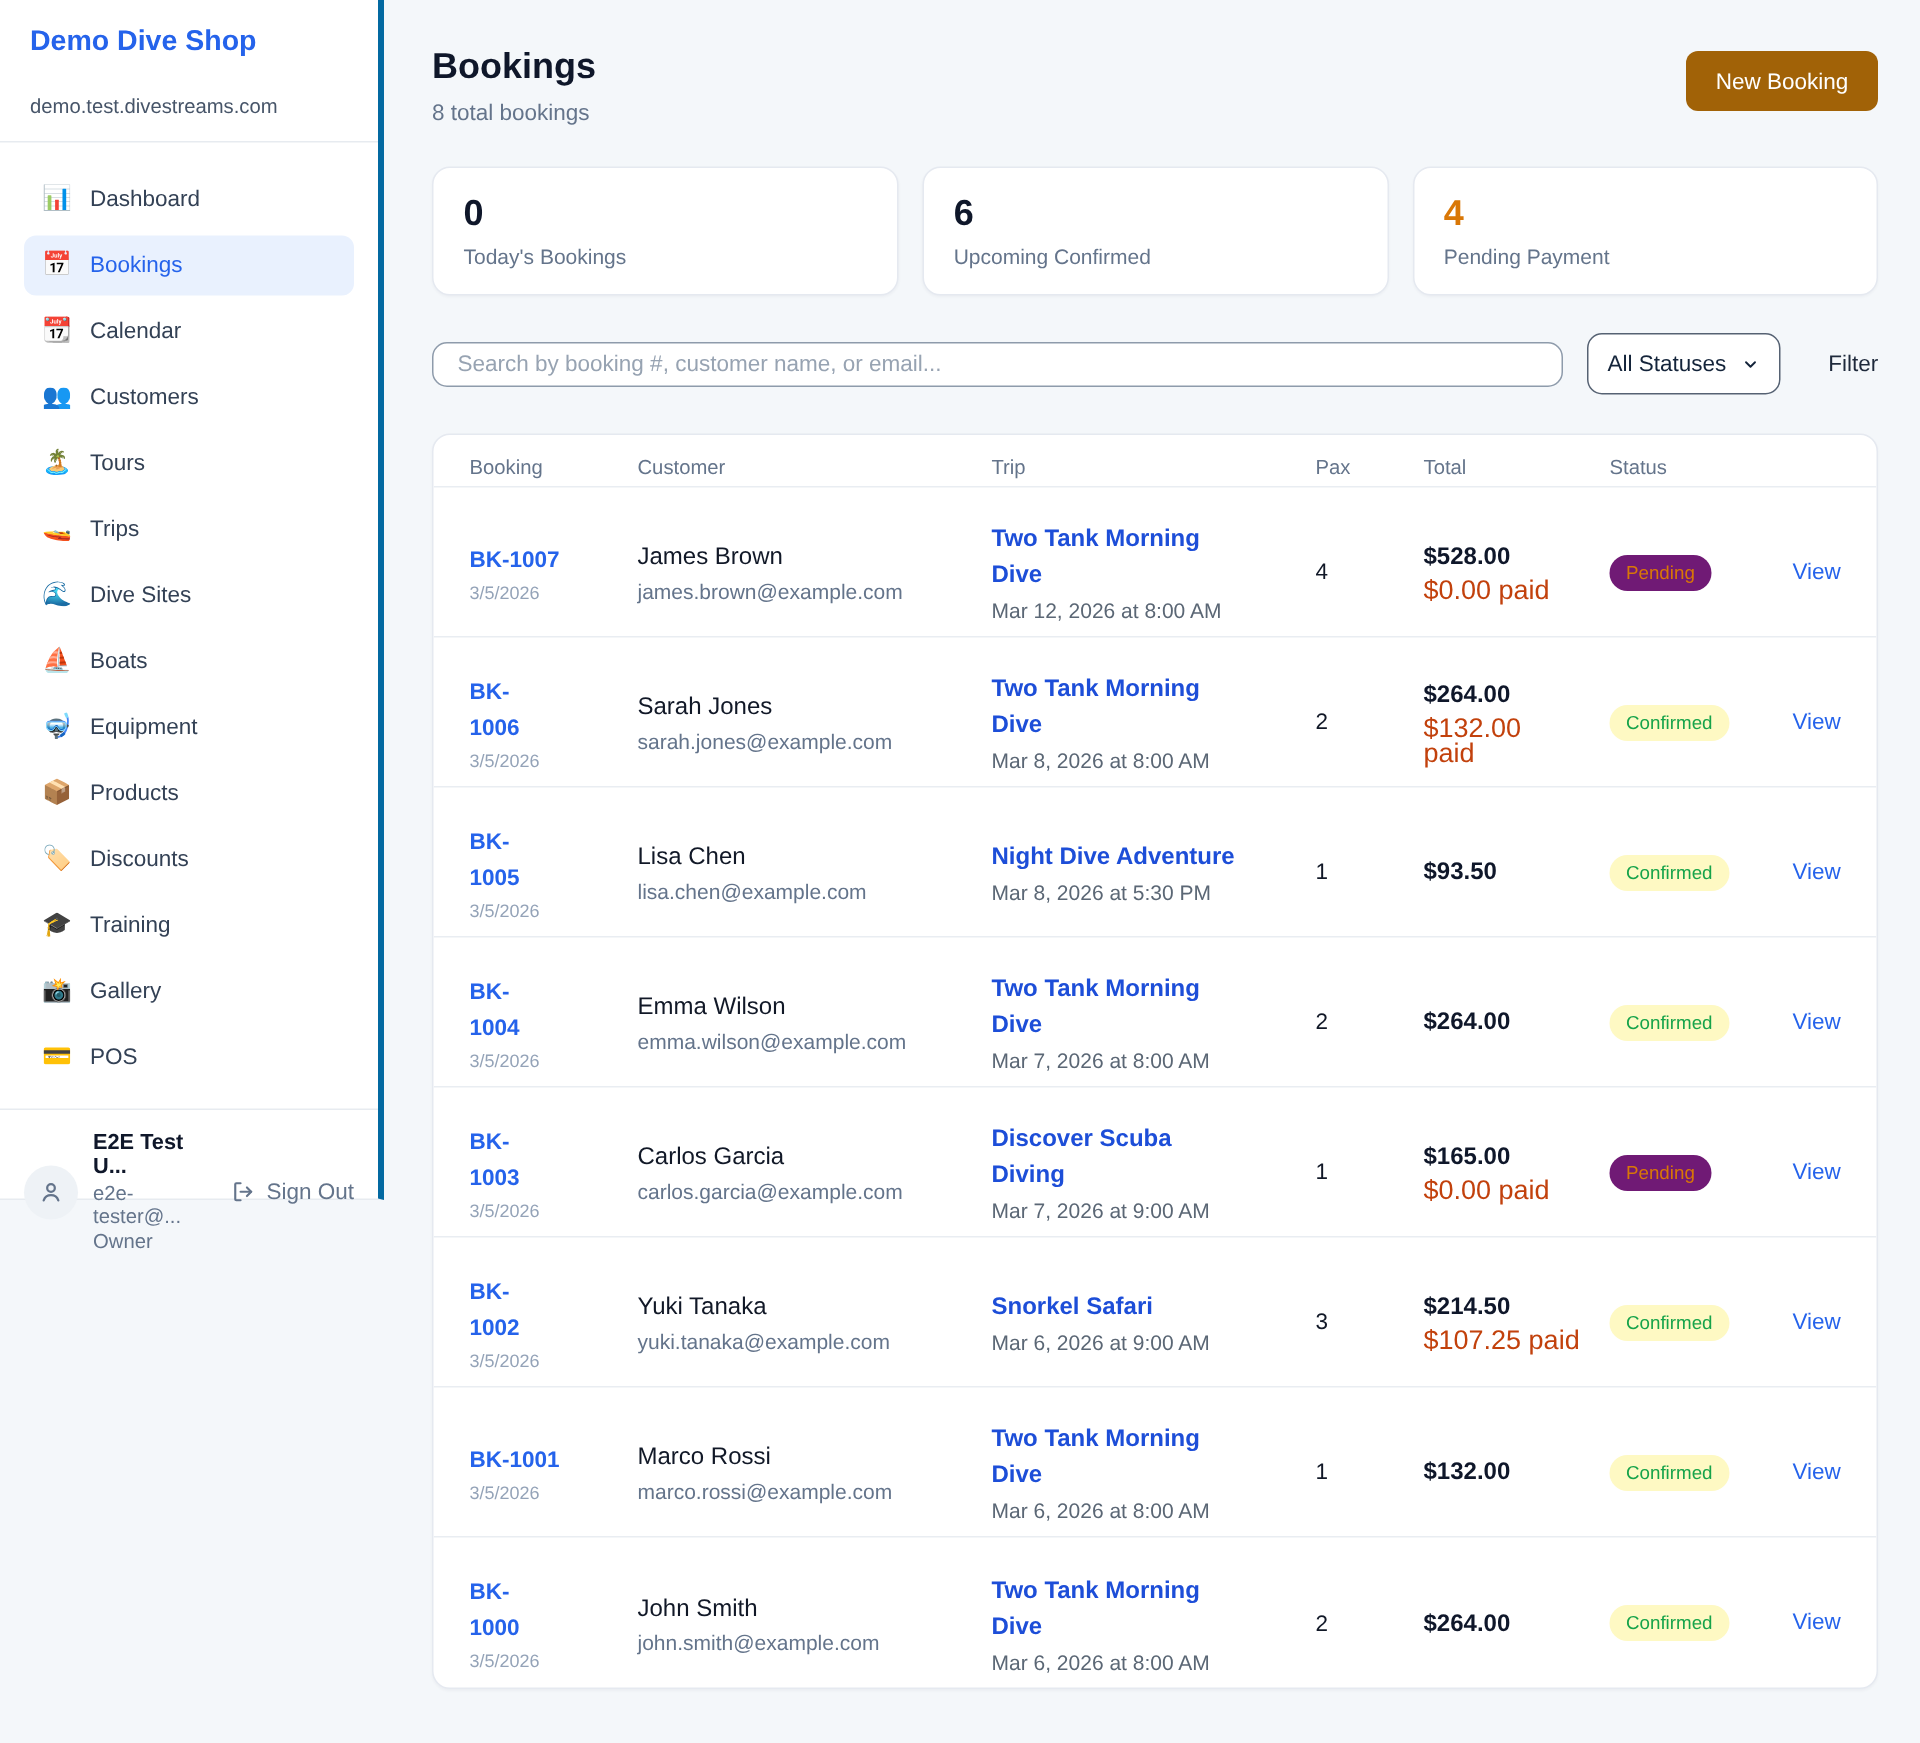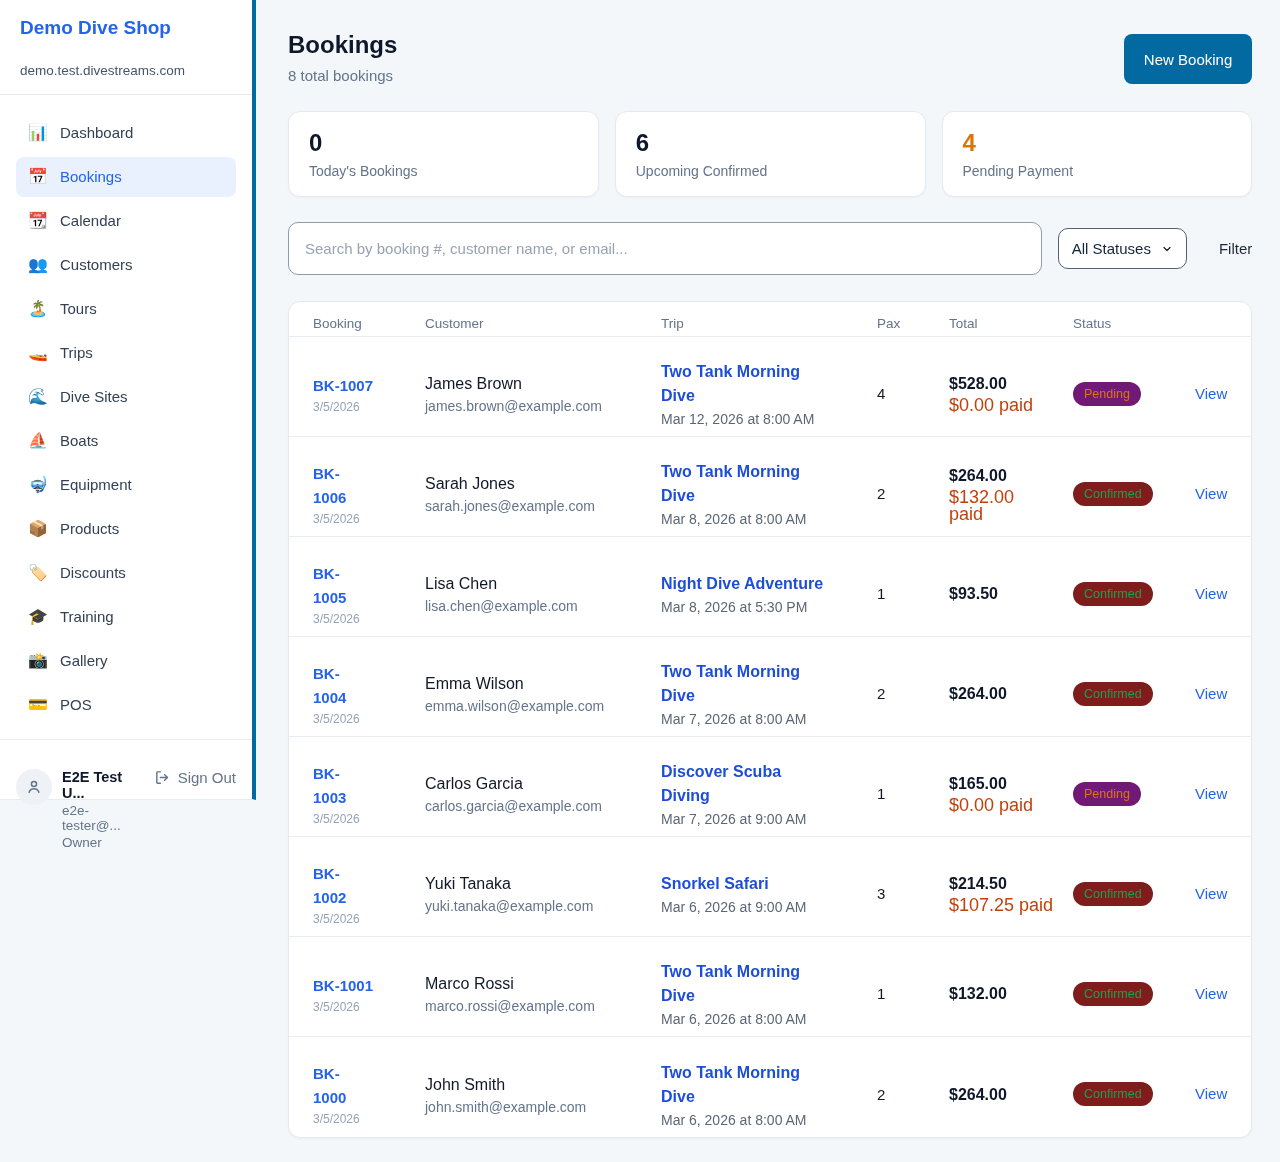--- a/index.html
+++ b/index.html
@@ -26,54 +26,54 @@
   .nav-item {
     display:flex; align-items:center; gap:12px;
     padding:10px 12px; border-radius:8px;
     font-size:15px; color:#334155; cursor:pointer;
     margin-bottom:4px; line-height:20px;
   }
   .nav-item.active { background:#e9f1fe; color:#2563eb; font-weight:500; }
   .nav-ico { width:20px; text-align:center; font-size:16px; line-height:20px; }
   .user-box {
     border-top:1px solid #e7ebf0; margin-top:4px;
-    padding:29px 16px; display:flex; align-items:flex-start; gap:10px;
+    padding:14px 16px; display:flex; align-items:center; gap:10px;
   }
   .avatar {
     width:36px; height:36px; min-width:36px; border-radius:50%;
     background:#eef2f6; display:flex; align-items:center; justify-content:center;
   }
   .user-meta { flex:1; min-width:0; }
   .user-name { font-size:14.5px; font-weight:700; color:#0f172a; }
   .user-email, .user-role { font-size:13.5px; color:#64748b; margin-top:2px; }
   .signout {
     display:flex; align-items:center; gap:7px;
     color:#64748b; font-size:15px; cursor:pointer; white-space:nowrap;
   }
   
   .main { flex:1; padding:30px 33px 32px 32px; }
   .page-head { display:flex; justify-content:space-between; align-items:flex-start; margin-bottom:27px; }
   .page-title { font-size:24px; font-weight:700; line-height:30px; color:#0f172a; }
   .page-sub { font-size:15px; color:#64748b; margin-top:7px; }
   .btn-primary {
-    background:#0369a1; color:#fff; border:none; border-radius:8px;
-    height:50px; padding:0 20px; font-size:15px; font-weight:500;
+    background:#a16207; color:#fff; border:none; border-radius:8px;
+    height:40px; padding:0 20px; font-size:15px; font-weight:500;
     font-family:inherit; cursor:pointer; margin-top:4px;
   }
   .stats { display:flex; gap:16px; margin-bottom:25px; }
   .stat-card {
     flex:1; background:#fff; border:1px solid #e5e9f0; border-radius:12px;
     padding:17px 20px; box-shadow:0 1px 2px rgba(15,23,42,.04);
   }
   .stat-value { font-size:24px; font-weight:700; color:#0f172a; line-height:28px; }
   .stat-value.orange { color:#d97706; }
   .stat-label { font-size:14px; color:#64748b; margin-top:6px; }
   .filter-row { display:flex; align-items:center; margin-bottom:26px; }
   .search-input {
-    flex:1; height:53px; border:1.5px solid #8e9bab; border-radius:10px;
+    flex:1; height:30px; border:1.5px solid #8e9bab; border-radius:10px;
     padding:0 16px; font-size:15px; font-family:inherit; color:#0f172a;
     background:#fff; outline:none;
   }
   .search-input::placeholder { color:#97a3b2; }
   .select {
     margin-left:16px; height:41px; border:1.5px solid #566273; border-radius:10px;
     background:#fff; display:flex; align-items:center; gap:10px;
     padding:0 13px; font-size:15px; font-weight:500; color:#14243a; cursor:pointer;
   }
   .filter-btn {
@@ -102,21 +102,21 @@
   .trip-name { font-size:16px; font-weight:600; color:#1d4ed8; line-height:24px; white-space:pre-line; }
   .trip-date { font-size:14px; color:#5b6775; margin-top:3px; }
   .td-pax { font-size:15px; color:#111827; }
   .total { font-size:16px; font-weight:700; color:#0f172a; line-height:21px; }
   .paid { font-size:18px; color:#c2410c; margin-top:3px; line-height:17px; white-space:pre-line; }
   .badge {
     display:inline-block; font-size:12.5px; font-weight:500;
     padding:5px 11px; border-radius:999px;
   }
   .badge.pending { background:#701a75; color:#d97706; }
-  .badge.confirmed { background:#7f1d1d; color:#16a34a; }
+  .badge.confirmed { background:#fef9c3; color:#16a34a; }
   .view-link { font-size:15px; font-weight:500; color:#2563eb; text-decoration:none; cursor:pointer; }
 </style>
 </head>
 <body>
 
 <aside class="sidebar">
   <div class="side-head">
     <div class="brand">Demo Dive Shop</div>
     <div class="domain">demo.test.divestreams.com</div>
   </div>

